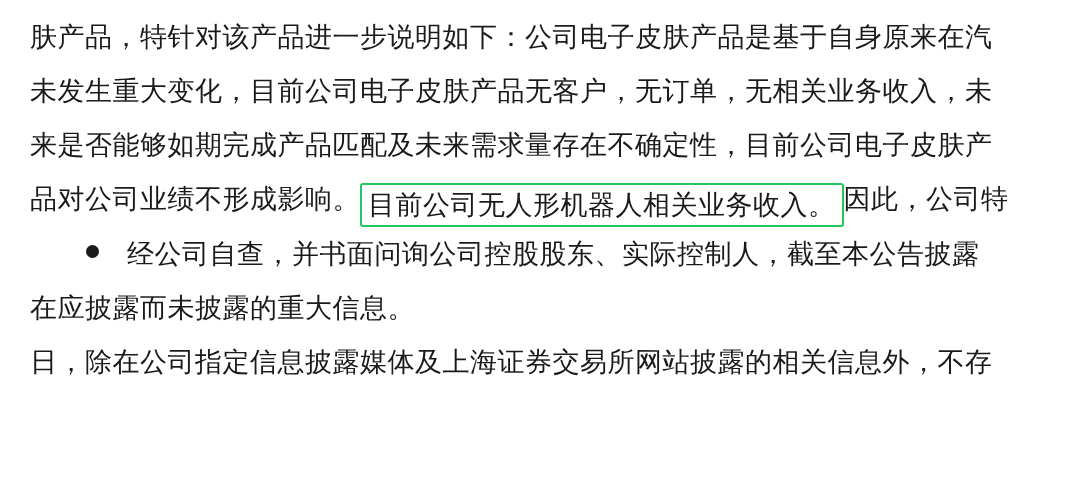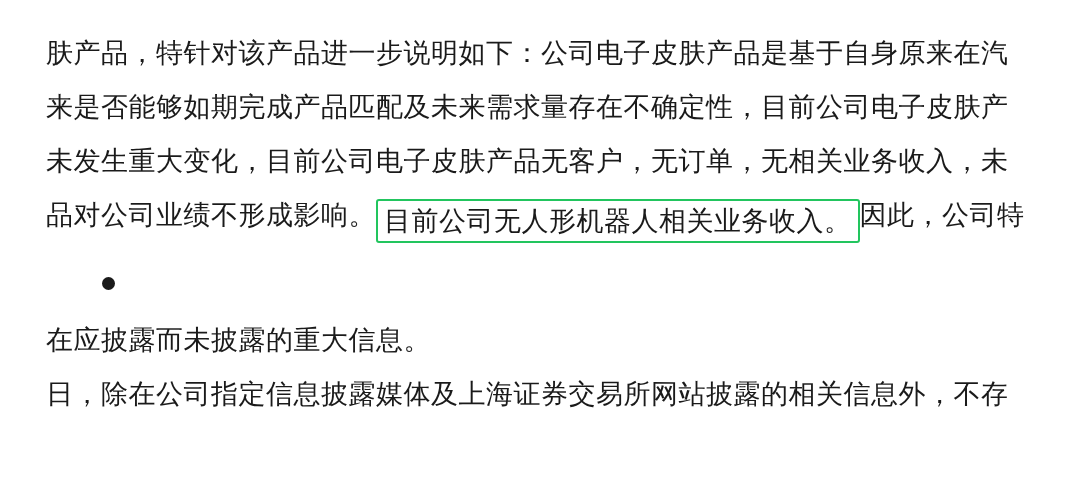--- a/index.html
+++ b/index.html
@@ -15,21 +15,21 @@
   }
   .page {
     position: relative;
     width: 1080px;
     height: 500px;
     box-sizing: border-box;
     padding: 10px 36px 0 30px;
     background: #ffffff;
   }
   .para {
-    margin: 16px;
+    margin: 0;
     color: #1a1a1a;
     font-size: 27px;
     line-height: 54px;
     letter-spacing: 0.5px;
     text-align: justify;
     text-justify: inter-ideograph;
   }
   .line {
     display: block;
     white-space: nowrap;
@@ -57,24 +57,24 @@
     vertical-align: 5px;
   }
 </style>
 </head>
 <body>
 
 <div class="page">
 
   <p class="para">
     <span class="line">肤产品，特针对该产品进一步说明如下：公司电子皮肤产品是基于自身原来在汽</span>
+    <span class="line">未发生重大变化，目前公司电子皮肤产品无客户，无订单，无相关业务收入，未</span>
     <span class="line">来是否能够如期完成产品匹配及未来需求量存在不确定性，目前公司电子皮肤产</span>
-    <span class="line">未发生重大变化，目前公司电子皮肤产品无客户，无订单，无相关业务收入，未</span>
     <span class="line"><span>品对公司业绩不形成影响。</span><span class="highlight">目前公司无人形机器人相关业务收入。</span><span>因此，公司特</span></span>
   </p>
 
   <p class="para">
-    <span class="bullet-row"><span class="bullet-dot"></span></span>
+    <span class="bullet-row"><span class="bullet-dot"></span><span>经公司自查，并书面问询公司控股股东、实际控制人，截至本公告披露</span></span>
     <span class="line">在应披露而未披露的重大信息。</span>
     <span class="line">日，除在公司指定信息披露媒体及上海证券交易所网站披露的相关信息外，不存</span>
   </p>
 
 </div>
 
 </body></html>

